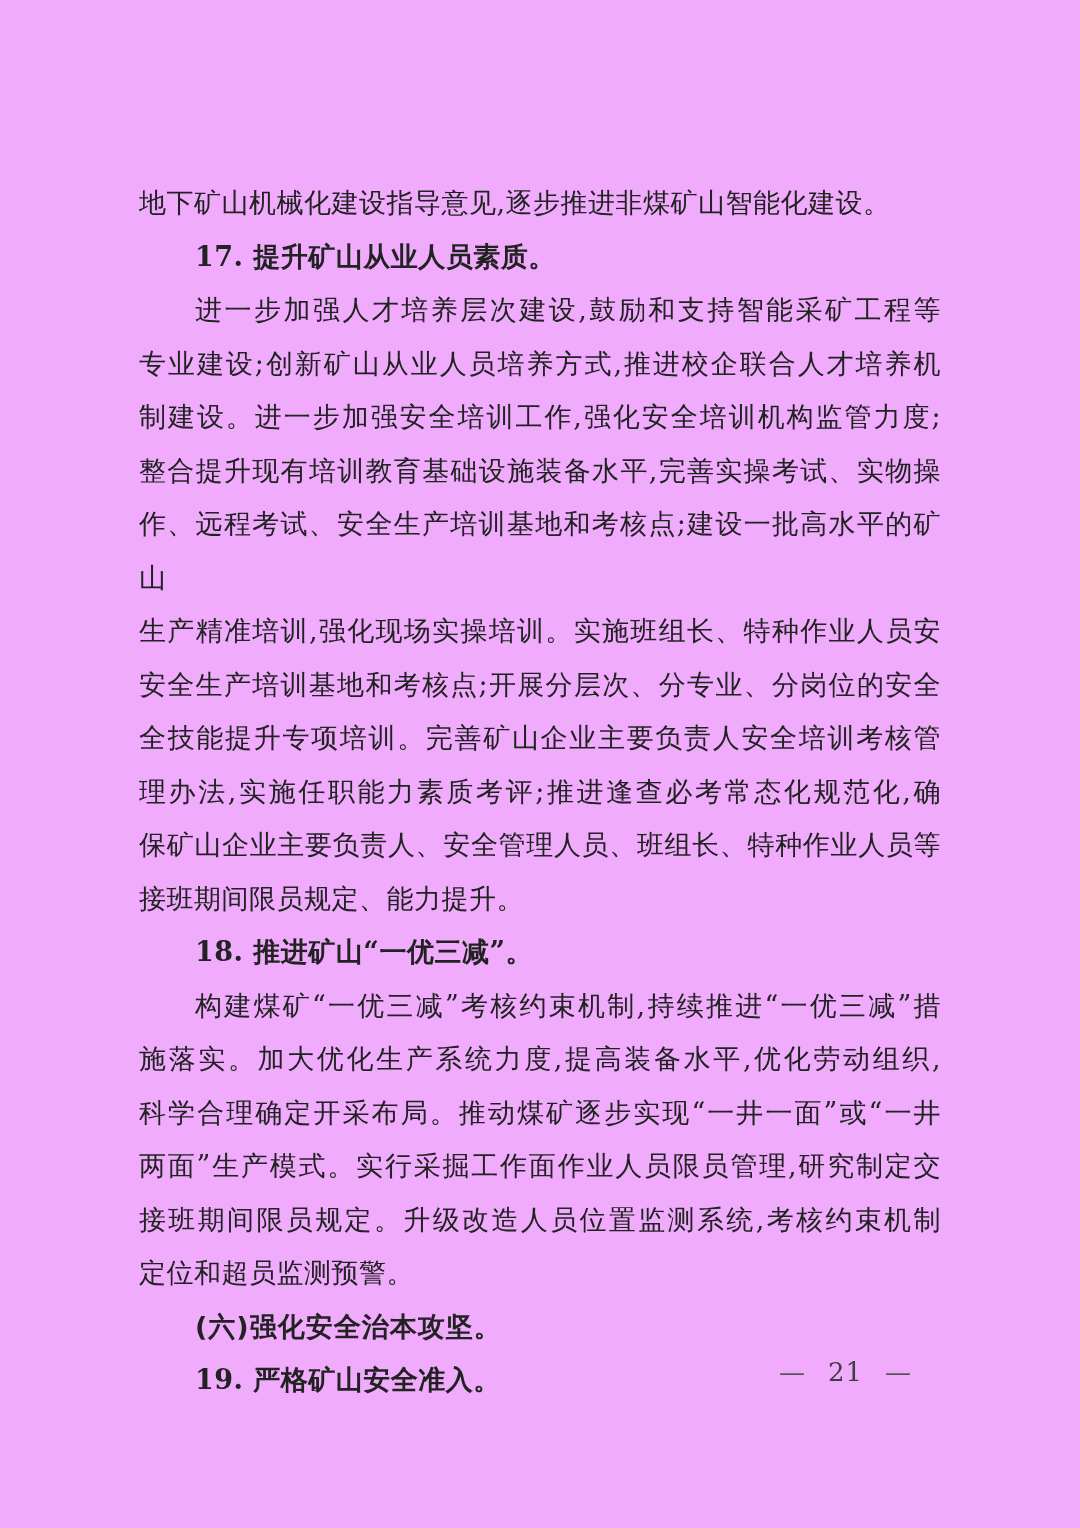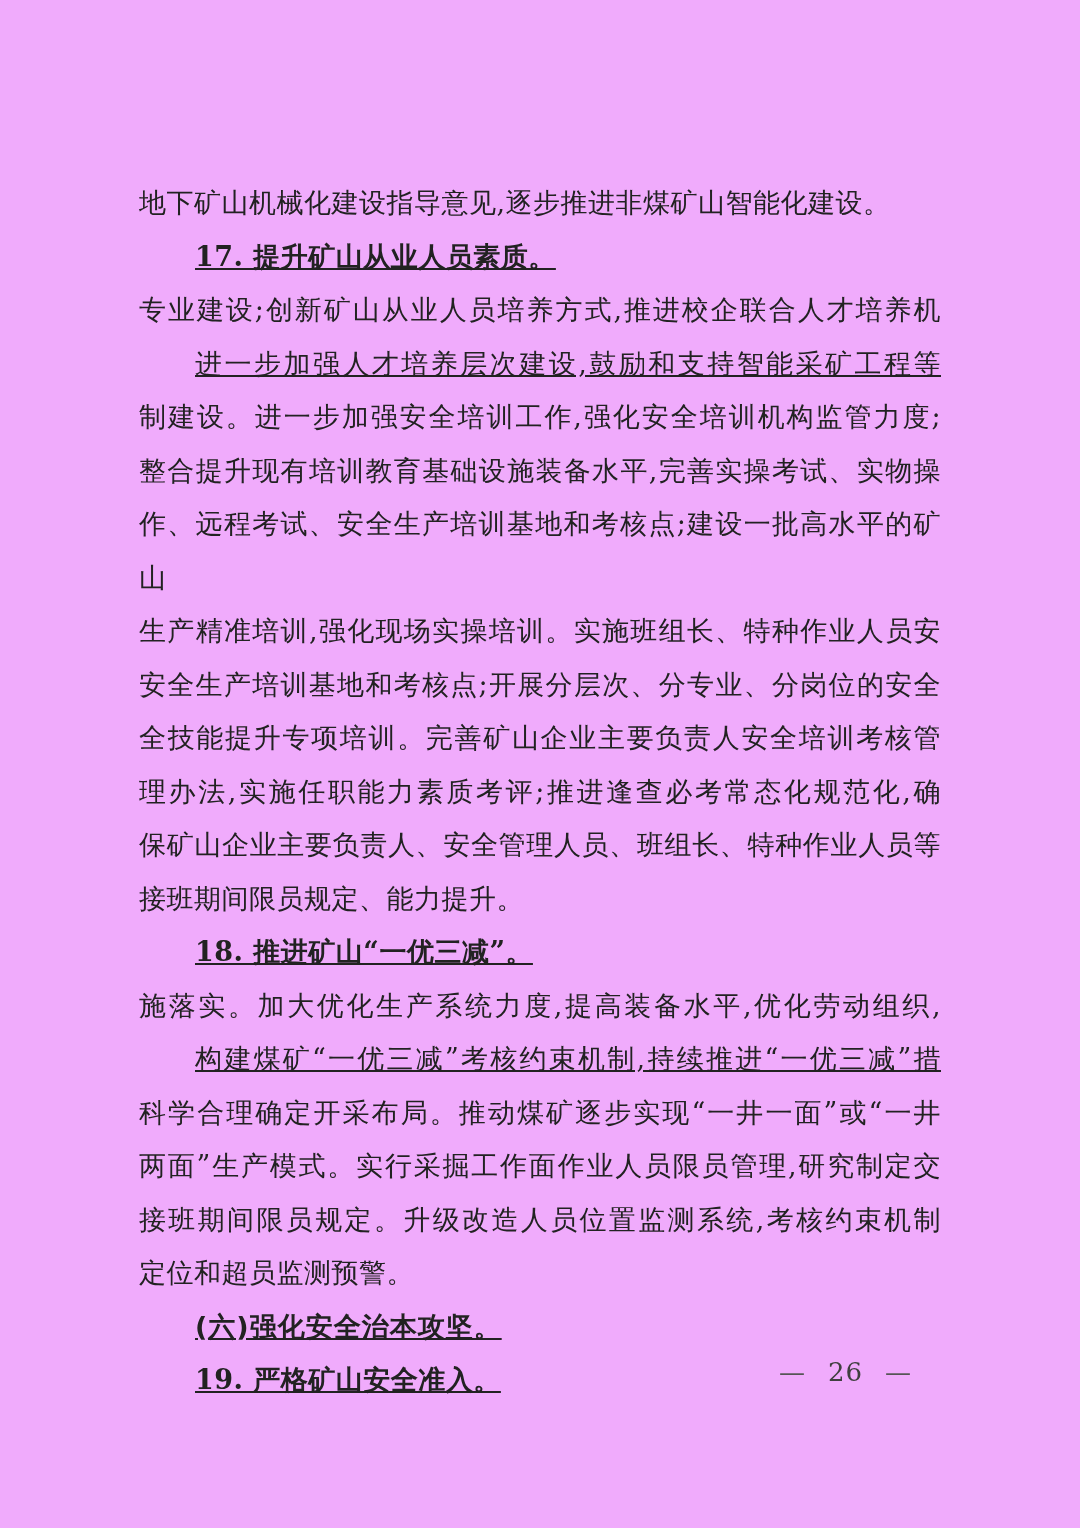--- a/index.html
+++ b/index.html
@@ -28,21 +28,20 @@
     color: #222222;
     text-align: justify;
     text-align-last: left;
     letter-spacing: 0.5px;
   }
   .line.fill {
     text-align-last: justify;
   }
   .line.indent {
     text-indent: 56px;
-    text-decoration: underline;
   }
   .line.heading-kai {
     font-weight: 700;
   }
   .line.heading-hei {
     font-weight: 700;
     font-family: "DejaVu Sans", "Liberation Sans", sans-serif;
     letter-spacing: 1px;
   }
   .footer {
@@ -65,41 +64,41 @@
   }
 </style>
 </head>
 <body>
 
 <div class="page">
 
   <div class="text-block" id="text-block">
       <div class="line end">地下矿山机械化建设指导意见,逐步推进非煤矿山智能化建设。</div>
       <div class="line indent heading-kai">17. 提升矿山从业人员素质。</div>
+      <div class="line indent fill">进一步加强人才培养层次建设,鼓励和支持智能采矿工程等</div>
       <div class="line fill">专业建设;创新矿山从业人员培养方式,推进校企联合人才培养机</div>
-      <div class="line indent fill">进一步加强人才培养层次建设,鼓励和支持智能采矿工程等</div>
       <div class="line fill">制建设。进一步加强安全培训工作,强化安全培训机构监管力度;</div>
       <div class="line fill">整合提升现有培训教育基础设施装备水平,完善实操考试、实物操</div>
       <div class="line fill">作、远程考试、安全生产培训基地和考核点;建设一批高水平的矿山</div>
       <div class="line fill">生产精准培训,强化现场实操培训。实施班组长、特种作业人员安</div>
       <div class="line fill">安全生产培训基地和考核点;开展分层次、分专业、分岗位的安全</div>
       <div class="line fill">全技能提升专项培训。完善矿山企业主要负责人安全培训考核管</div>
       <div class="line fill">理办法,实施任职能力素质考评;推进逢查必考常态化规范化,确</div>
       <div class="line fill">保矿山企业主要负责人、安全管理人员、班组长、特种作业人员等</div>
       <div class="line end">接班期间限员规定、能力提升。</div>
       <div class="line indent heading-kai">18. 推进矿山“一优三减”。</div>
+      <div class="line indent fill">构建煤矿“一优三减”考核约束机制,持续推进“一优三减”措</div>
       <div class="line fill">施落实。加大优化生产系统力度,提高装备水平,优化劳动组织,</div>
-      <div class="line indent fill">构建煤矿“一优三减”考核约束机制,持续推进“一优三减”措</div>
       <div class="line fill">科学合理确定开采布局。推动煤矿逐步实现“一井一面”或“一井</div>
       <div class="line fill">两面”生产模式。实行采掘工作面作业人员限员管理,研究制定交</div>
       <div class="line fill">接班期间限员规定。升级改造人员位置监测系统,考核约束机制</div>
       <div class="line end">定位和超员监测预警。</div>
       <div class="line indent heading-hei">(六)强化安全治本攻坚。</div>
       <div class="line indent heading-kai">19. 严格矿山安全准入。</div>
     </div>
 
   <div class="footer">
     <span class="dash">—</span>
-    <span class="page-num">26</span>
+    <span class="page-num">21</span>
     <span class="dash">—</span>
   </div>
 
 </div>
 
 </body></html>

